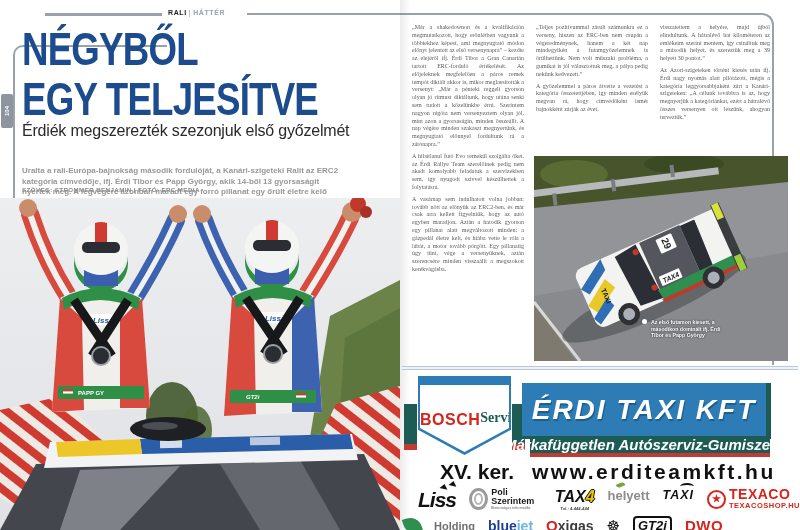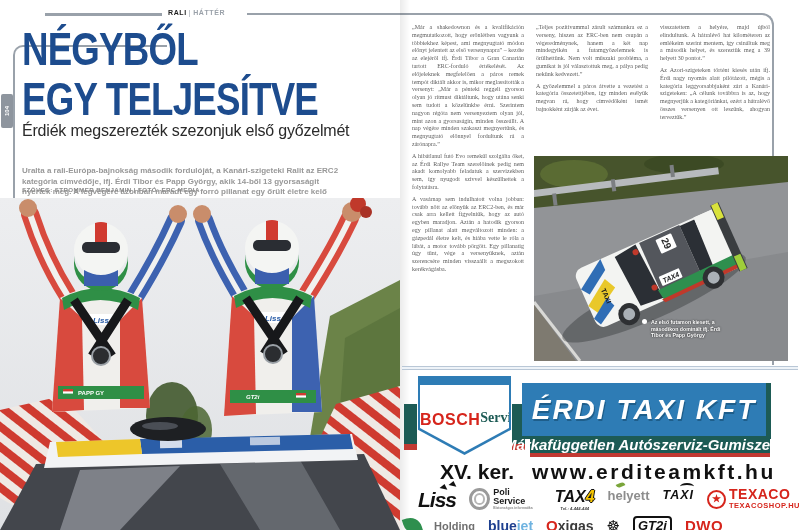--- a/index.html
+++ b/index.html
@@ -309,21 +309,21 @@
 
     <div class="abs logorow" style="left:18px;top:114px;">
       <div class="logo-liss">
         <span class="liss-bird" style="left:22px;top:-4px;"></span>
         <span class="liss-bird" style="left:31px;top:-7px;"></span>
         <span>Liss</span>
       </div>
       <div class="logo-poli">
         <div class="poli-ring"></div>
         <div>
-          <div class="poli-text">Poli Service</div>
+          <div class="poli-text">Poli Szerintem</div>
           <div class="poli-sub">Biztonságos informatika</div>
         </div>
       </div>
       <div style="text-align:center;">
         <span class="logo-tax"><span>TAX</span><span class="tax-four">4</span></span>
         <div class="tax-phone">Tel.: 4-444-444</div>
       </div>
       <div class="logo-cedrus">
         <span class="cedrus-leaf"></span>
         <span>helyett</span>

